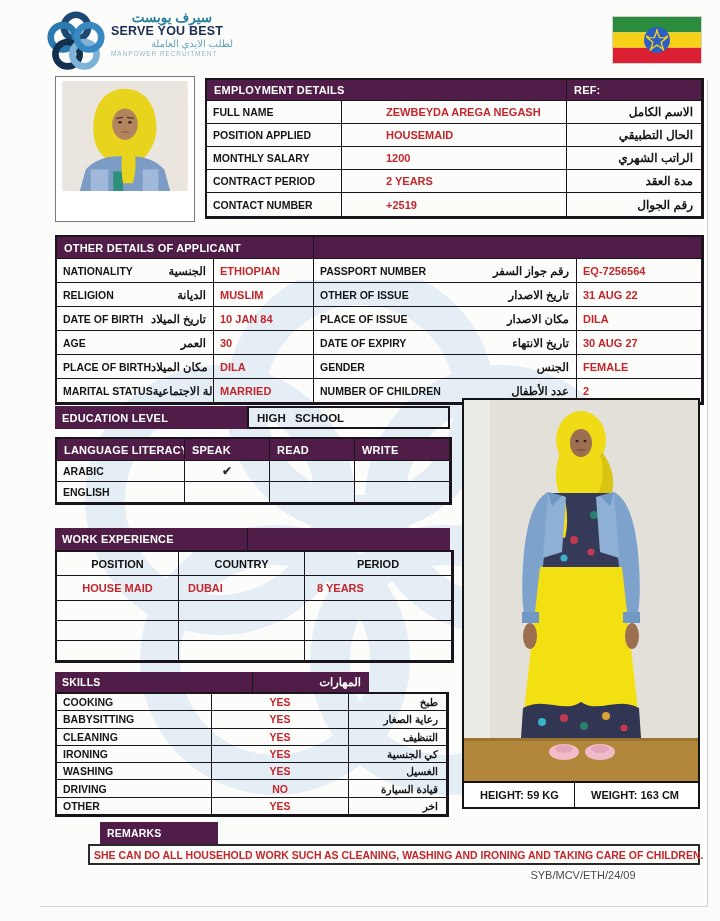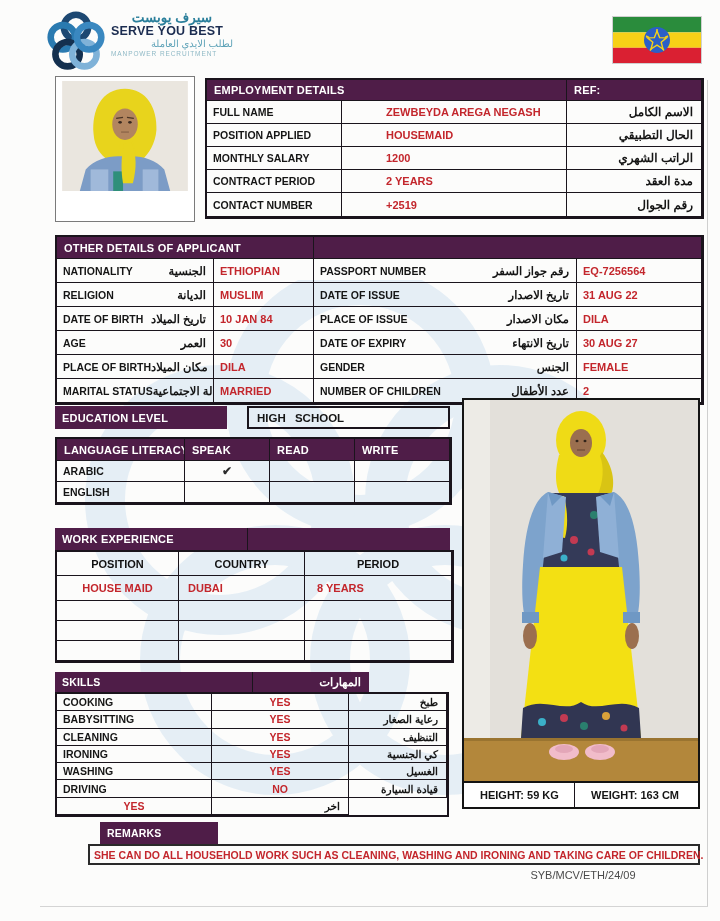--- a/index.html
+++ b/index.html
@@ -26,21 +26,21 @@
 
   
   #emp{left:205px;top:78px;grid-template-columns:135px 225px 135px;
        grid-template-rows:21px 23px 23px 23px 23px 24px;}
   #emp .empval{padding-left:44px;}
   #emp .empar{font-size:12px;}
 
   #other{left:55px;top:235px;grid-template-columns:157px 100px 263px 125px;
          grid-template-rows:22px 24px 24px 24px 24px 24px 24px;}
 
-  #edu-h{left:55px;top:406px;width:172px;height:23px;}
+  #edu-h{left:55px;top:406px;width:192px;height:23px;}
   #edu-v{position:absolute;left:247px;top:406px;width:203px;height:23px;border:2px solid #1a141c;
          box-sizing:border-box;display:flex;align-items:center;padding-left:8px;font-weight:bold;
          font-size:11.5px;word-spacing:6px;z-index:2;background:transparent;}
 
   #lang{left:55px;top:437px;grid-template-columns:128px 85px 85px 95px;
         grid-template-rows:22px 21px 21px;}
   .ck{justify-content:center;color:#2c2c2c;font-size:12px;padding-left:0;}
 
   #work-h{left:55px;top:528px;width:395px;height:22px;}
   #work{left:55px;top:550px;grid-template-columns:122px 126px 147px;
@@ -195,21 +195,21 @@
         <span class="arr">رقم جواز السفر</span>
       </div>
     <div class="c val">EQ-7256564</div>
 
     <div class="c duo">
         <span>RELIGION</span>
         <span class="arr">الديانة</span>
       </div>
     <div class="c val">MUSLIM</div>
     <div class="c duo">
-        <span>DATE OF ISSUE</span>
+        <span>OTHER OF ISSUE</span>
         <span class="arr">تاريخ الاصدار</span>
       </div>
     <div class="c val">31 AUG 22</div>
 
     <div class="c duo">
         <span>DATE OF BIRTH</span>
         <span class="arr">تاريخ الميلاد</span>
       </div>
     <div class="c val">10 JAN 84</div>
     <div class="c duo">
@@ -319,20 +319,21 @@
     <div class="c rgt arr">كي الجنسية</div>
 
     <div class="c lbl">WASHING</div>
     <div class="c val ctr">YES</div>
     <div class="c rgt arr">الغسيل</div>
 
     <div class="c lbl">DRIVING</div>
     <div class="c val ctr">NO</div>
     <div class="c rgt arr">قيادة السيارة</div>
 
+    <div class="c lbl">OTHER</div>
     <div class="c val ctr">YES</div>
     <div class="c rgt arr">اخر</div>
   </div>
 
   <div id="photo-panel">
     <div class="photo">
       <svg width="234" height="383" viewBox="0 0 234 383" preserveAspectRatio="none">
         <rect x="0" y="0" width="234" height="383" fill="#e3e0da"></rect>
         <rect x="0" y="0" width="26" height="383" fill="#edebe6"></rect>
         <rect x="0" y="338" width="234" height="45" fill="#b3873b"></rect>

